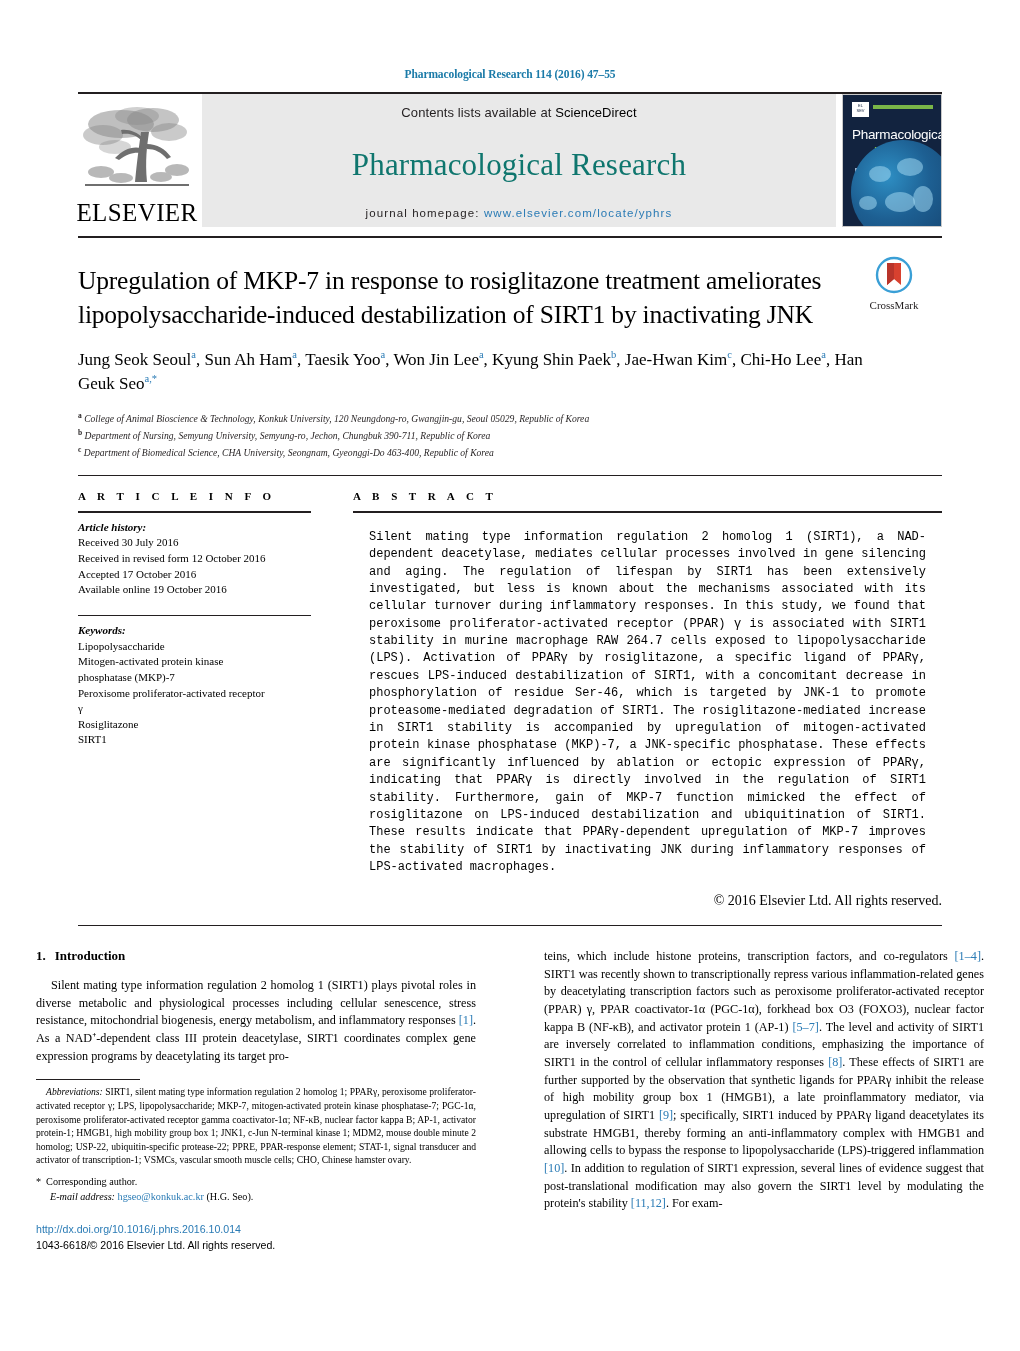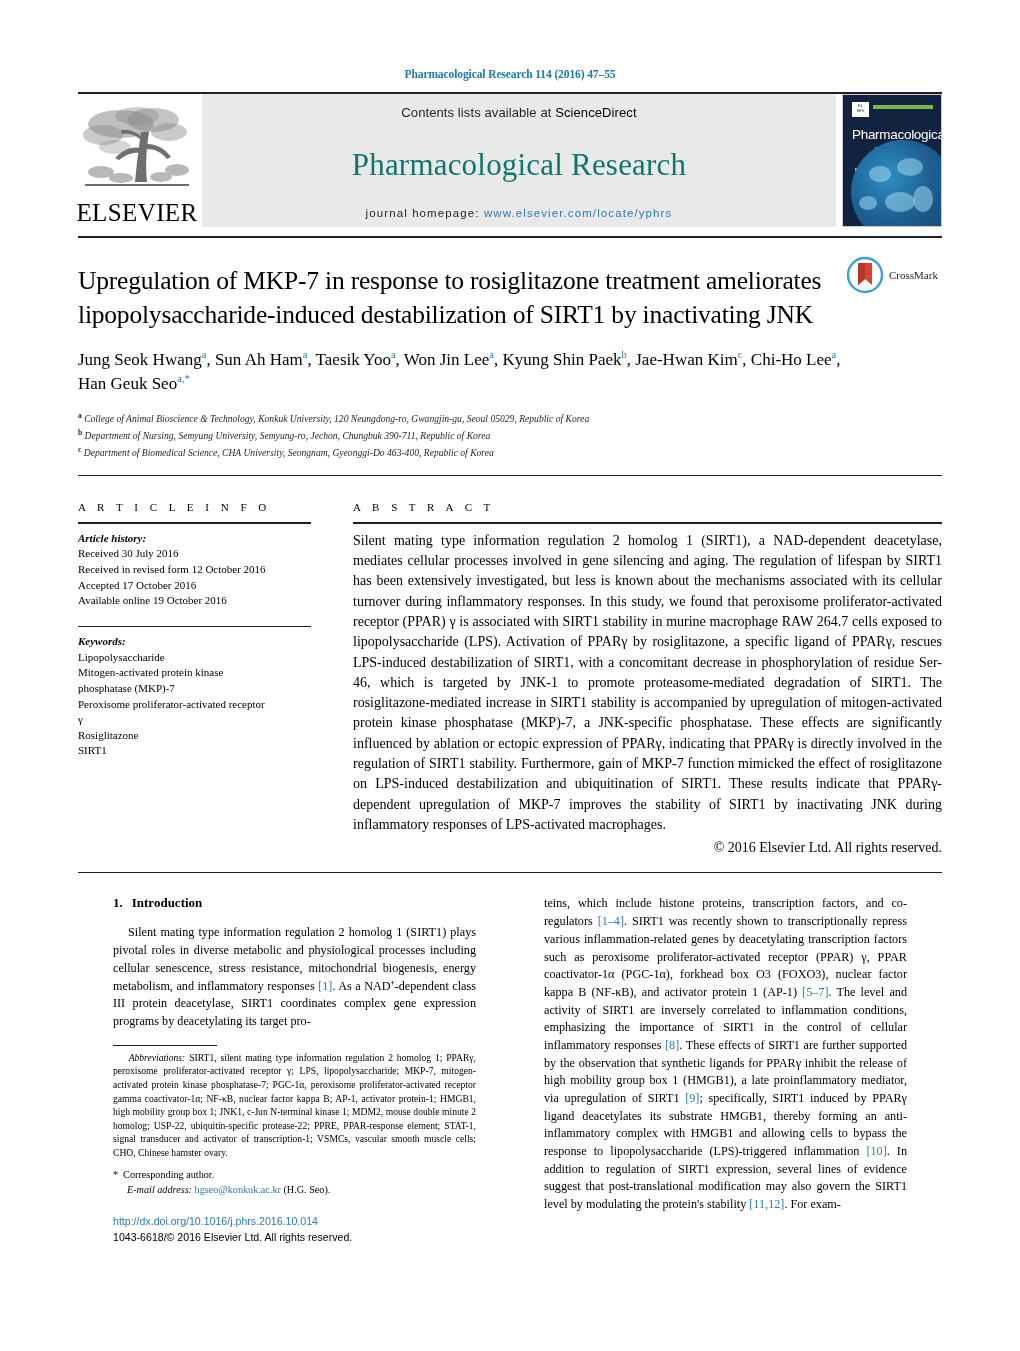--- a/index.html
+++ b/index.html
@@ -72,21 +72,21 @@
      font-family:"Liberation Sans", sans-serif; letter-spacing:-0.3px; }
   .cover .cv-logo { position:absolute; left:10px; top:72px; width:26px; height:20px; }
   .cover .cv-circle { position:absolute; right:-14px; bottom:-18px; width:104px; height:104px;
      border-radius:50%; background:radial-gradient(circle at 35% 35%, #2e8fc4 0%, #1d5f92 45%, #14406b 100%); }
   .cover .cv-cell { position:absolute; border-radius:50%; background:rgba(160,215,240,.55); }
   .rule-thick2 { height:2.2px; background:#231f20; margin:9px 78px 0 78px; }
 
   
   .titleblock { margin:0 78px; padding-top:26px; position:relative; }
   .crossmark { position:absolute; right:0; top:18px; width:96px; text-align:left;
-     display:flex; align-items:center; gap:5px; }
+     display:flex; align-items:center; gap:5px;flex-direction:column; }
   .cm-mark { width:38px; height:38px; flex:0 0 38px; }
   .cm-label { font-family:"Liberation Serif", serif; font-size:11px; color:#231f20; }
   h1.title {
     font-family:"Liberation Serif", serif;
     font-size:25.5px; font-weight:400; line-height:1.30;
     margin:0 0 17px 0; letter-spacing:-0.2px; max-width:760px;
   }
   .authors {
     font-family:"Liberation Serif", serif;
     font-size:17px; line-height:1.42; margin:0 0 14px 0; max-width:790px;
@@ -97,38 +97,38 @@
     font-size:9.6px; line-height:1.55; margin:0; color:#231f20;
   }
   .affil sup { font-style:normal; font-weight:bold; font-size:7.5px; }
   .rule-thin { height:1.3px; background:#231f20; margin:14px 78px 0 78px; }
 
   
   .infoabs { margin:0 78px; display:flex; padding-top:14px; }
   .colinfo { width:255px; flex:0 0 255px; padding-right:22px; }
   .colabs  { flex:1 1 auto; padding-left:20px; }
   .secthead {
-    font-family:"Liberation Serif", serif; font-weight:normal;
-    font-size:11px; letter-spacing:4.5px; margin:11px 0 9px 0;
+    font-family:"Liberation Serif", serif; font-weight:bold;
+    font-size:11px; letter-spacing:4.5px; margin:0 0 9px 0;
   }
   .hr-sub { height:1.4px; background:#231f20; margin:0 0 7px 0; }
   .infotxt { font-family:"Liberation Serif", serif; font-size:11px; line-height:1.42; }
   .infotxt .ital { font-style:italic; font-weight:bold; }
   .kwblock { margin-top:17px; }
   .abstxt {
-    font-family:Liberation Serif, serif; font-size:14px;
-    line-height:1.45; text-align:justify; margin:0;
+    font-family:Liberation Mono, monospace; font-size:12px;
+    line-height:1.45; text-align:justify; margin:16px;
   }
   .copyright { text-align:right; font-size:14px; margin-top:5px;
     font-family:"Liberation Serif", serif; }
 
   .rule-thin2 { height:1.3px; background:#231f20; margin:16px 78px 0 78px; }
 
   
-  .bodycols { margin:0 113px; display:flex; padding-top:22px;gap:24px; }
+  .bodycols { margin:0 36px; display:flex; padding-top:22px;gap:24px; }
   .bcol { width:50%; }
   .bcol.left { padding-right:22px; }
   .bcol.right { padding-left:22px; }
   h2.secnum {
     font-family:"Liberation Serif", serif; font-weight:bold; font-size:13px;
     margin:0 0 13px 0;
   }
   h2.secnum .n { margin-right:9px; }
   p.body {
     font-family:"Liberation Serif", serif; font-size:12.2px; line-height:1.45;
@@ -231,21 +231,21 @@
       <svg class="cm-mark" viewBox="0 0 38 38">
         <circle cx="19" cy="19" r="17" fill="#ffffff" stroke="#3a9fd6" stroke-width="2.4"></circle>
         <path d="M12 7 h14 v22 l-7 -6 -7 6 Z" fill="#d8412f"></path>
         <path d="M19 23 l-7 6 V7 h7 Z" fill="#b8342a"></path>
       </svg>
       <span class="cm-label">CrossMark</span>
     </div>
 
     <h1 class="title">Upregulation of MKP-7 in response to rosiglitazone treatment ameliorates lipopolysaccharide-induced destabilization of SIRT1 by inactivating JNK</h1>
 
-    <div class="authors"><span>Jung Seok Hwang</span><sup>a</sup>, <span>Sun Ah Ham</span><sup>a</sup>, <span>Taesik Yoo</span><sup>a</sup>, <span>Won Jin Lee</span><sup>a</sup>, <span>Kyung Shin Paek</span><sup>b</sup>, <span>Jae-Hwan Kim</span><sup>c</sup>, <span>Chi-Ho Lee</span><sup>a</sup>, <span>Han Geuk Seo</span><sup>a,*</sup></div>
+    <div class="authors"><span>Jung Seok Seoul</span><sup>a</sup>, <span>Sun Ah Ham</span><sup>a</sup>, <span>Taesik Yoo</span><sup>a</sup>, <span>Won Jin Lee</span><sup>a</sup>, <span>Kyung Shin Paek</span><sup>b</sup>, <span>Jae-Hwan Kim</span><sup>c</sup>, <span>Chi-Ho Lee</span><sup>a</sup>, <span>Han Geuk Seo</span><sup>a,*</sup></div>
 
     <div class="affil">
         <div><sup>a</sup> College of Animal Bioscience &amp; Technology, Konkuk University, 120 Neungdong-ro, Gwangjin-gu, Seoul 05029, Republic of Korea</div>
         <div><sup>b</sup> Department of Nursing, Semyung University, Semyung-ro, Jechon, Chungbuk 390-711, Republic of Korea</div>
         <div><sup>c</sup> Department of Biomedical Science, CHA University, Seongnam, Gyeonggi-Do 463-400, Republic of Korea</div>
       </div>
   </div>
 
   <div class="rule-thin"></div>
 

